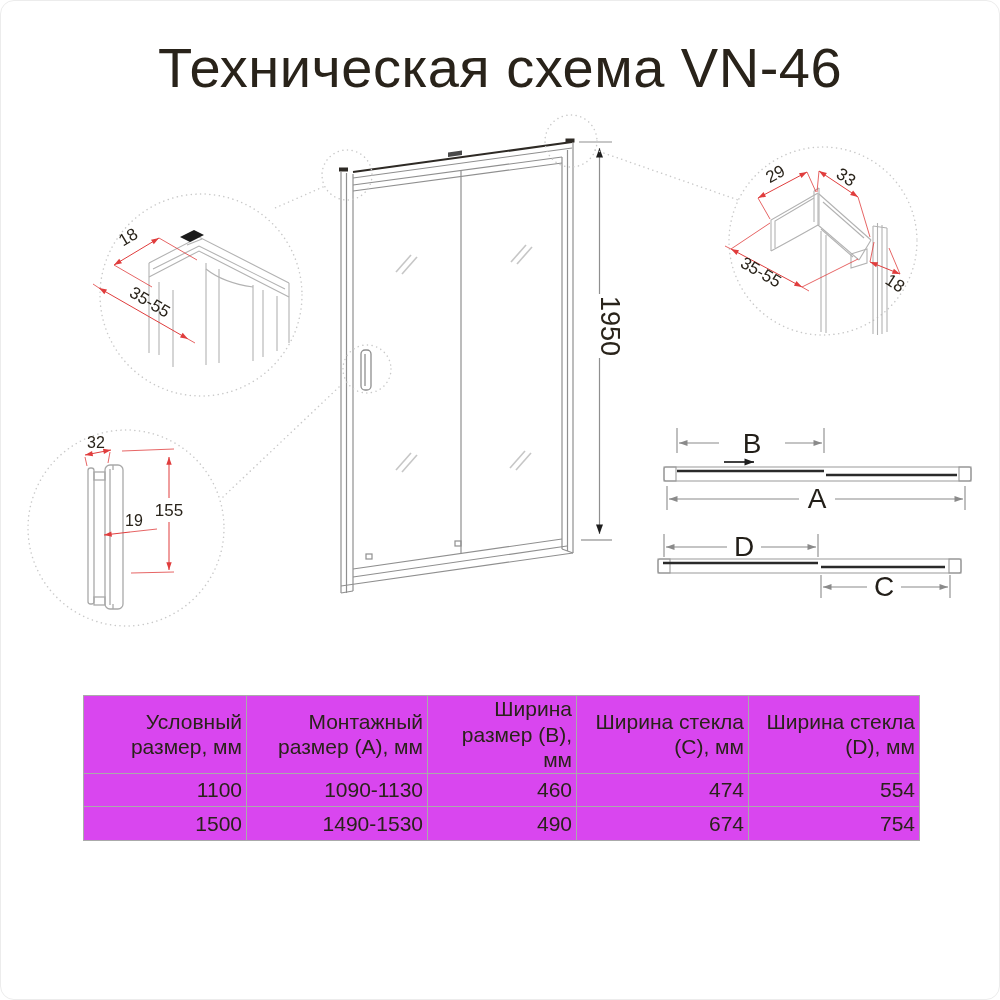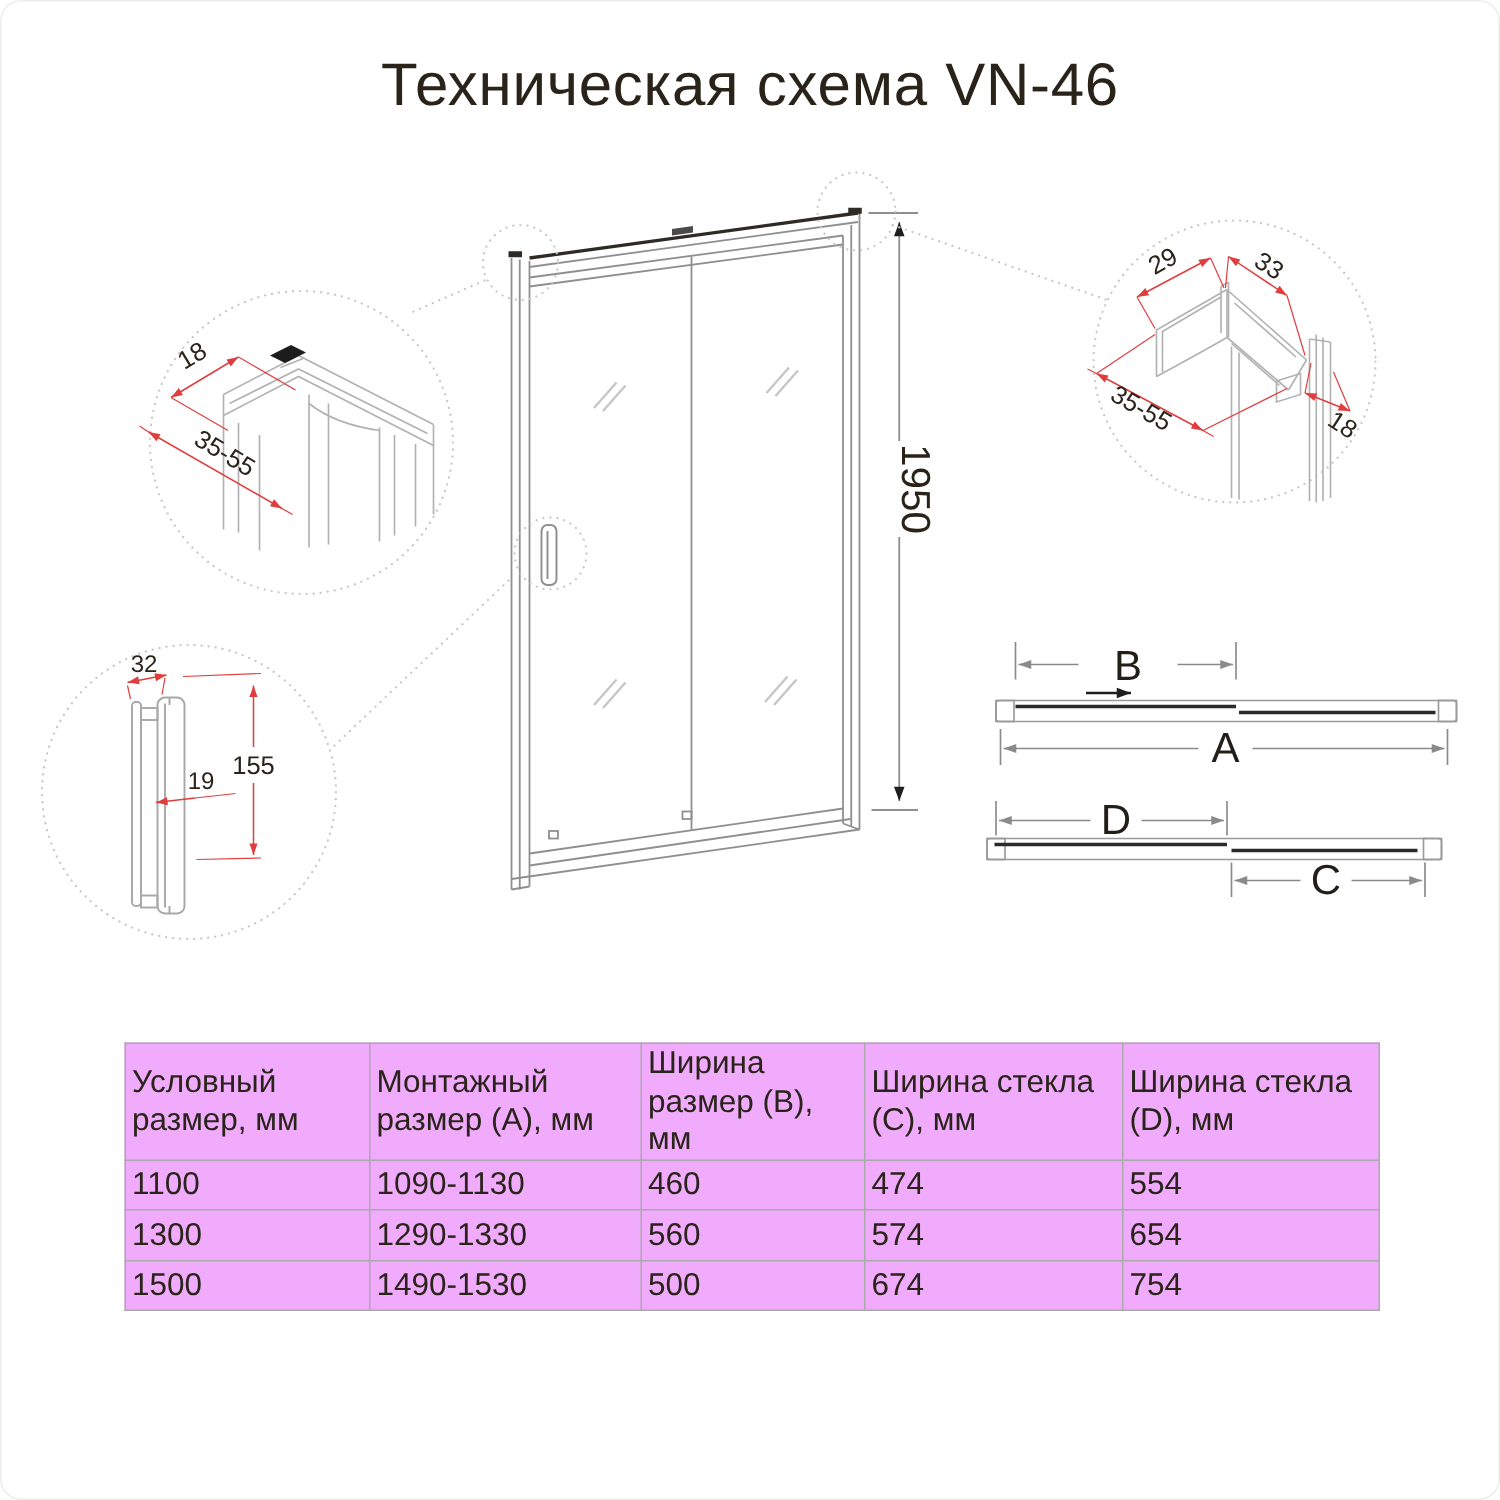--- a/index.html
+++ b/index.html
@@ -1,28 +1,28 @@
 <!DOCTYPE html>
 <html><head>
 <meta charset="utf-8">
 <style>
   html,body{margin:0;padding:0;background:#fff;}
   .page{position:relative;width:1000px;height:1000px;background:#fff;border:1px solid #ececec;
         border-radius:14px;overflow:hidden;box-sizing:border-box;
         font-family:"Liberation Sans",sans-serif;color:#29231a;}
   .title{position:absolute;top:34px;left:0;width:100%;text-align:center;
-         font-size:40px;font-weight:500;letter-spacing:.5px;color:#29231a;margin:0;}
+         font-size:56px;font-weight:500;letter-spacing:.5px;color:#29231a;margin:0;}
   svg.diagram{position:absolute;left:0;top:0;width:1000px;height:680px;}
   svg text{font-family:"Liberation Sans",sans-serif;fill:#29231a;}
   .dimtxt{font-size:17px;}
   .dimtxt-sm{font-size:16px;}
   .bigdim{font-size:27px;}
   .letter{font-size:28px;fill:#221e18;}
   .spec-table{position:absolute;left:82px;top:694px;width:836px;border-collapse:collapse;
-              table-layout:fixed;text-align:left;font-size:21px;background:#f0abfc;
+              table-layout:fixed;text-align:right;font-size:21px;background:#d946ef;
               border:1.5px solid #9d9d9d;}
   .spec-table th,.spec-table td{border:1px solid #aaa;font-weight:normal;padding:0 4px;}
   .spec-table th{height:68px;line-height:1.22;}
   .spec-table td{height:32.5px;}
 </style>
 </head>
 <body>
 
 <div class="page">
 
@@ -275,28 +275,21 @@
     </thead>
     <tbody>
       <tr>
         <td>1100</td>
         <td>1090-1130</td>
         <td>460</td>
         <td>474</td>
         <td>554</td>
       </tr>
       <tr>
-        <td>1300</td>
-        <td>1290-1330</td>
-        <td>560</td>
-        <td>574</td>
-        <td>654</td>
-      </tr>
-      <tr>
         <td>1500</td>
         <td>1490-1530</td>
-        <td>500</td>
+        <td>490</td>
         <td>674</td>
         <td>754</td>
       </tr>
     </tbody>
   </table>
 </div>
 
 </body></html>

